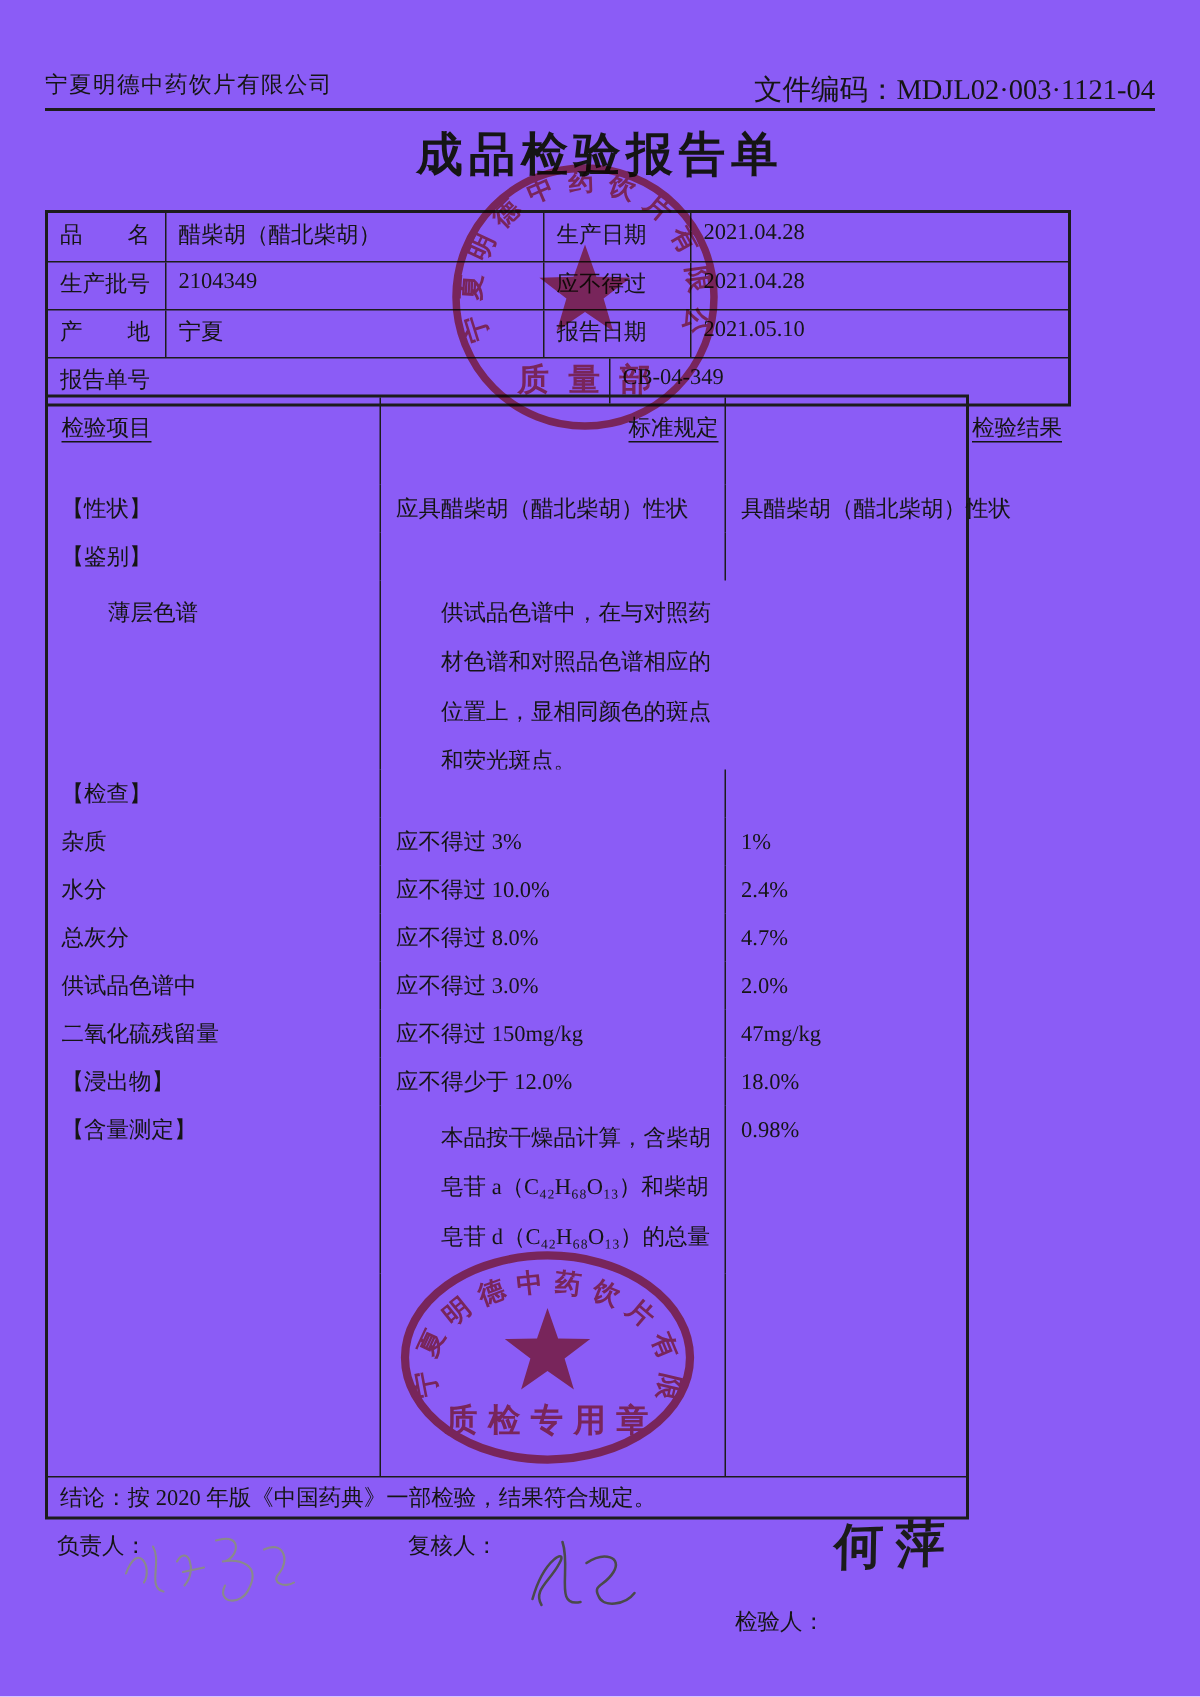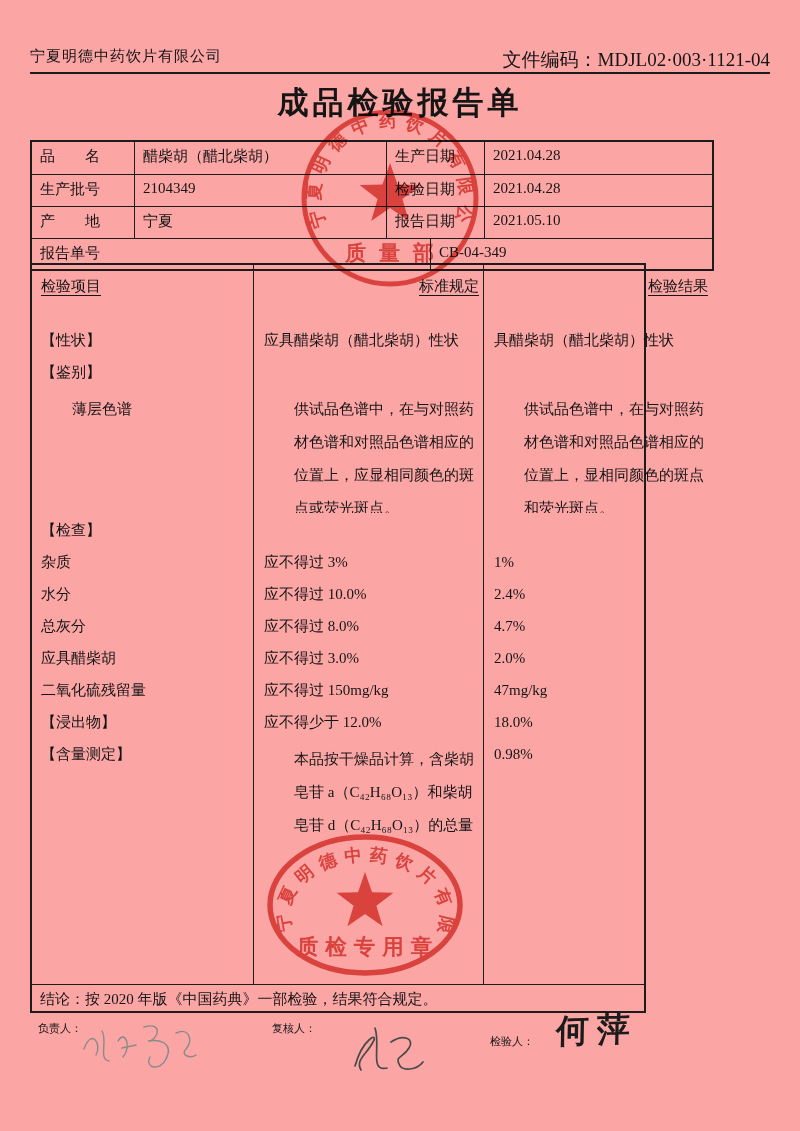--- a/index.html
+++ b/index.html
@@ -1,54 +1,54 @@
 <!DOCTYPE html>
 <html><head>
 <meta charset="utf-8">
 <style>
   * { margin:0; padding:0; box-sizing:border-box; }
   html,body { background:#ffffff; }
   .page {
     position:relative; width:800px; height:1131px; margin:0 auto;
-    background:#fca5a5; color:#151515;
+    background:#8b5cf6; color:#151515;
     font-family:"Liberation Serif","DejaVu Serif",serif;
     font-size:15px; overflow:hidden;
   }
   
   .hdr-company { position:absolute; left:30px; top:47px; font-size:15px; letter-spacing:1px; }
   .hdr-code { position:absolute; right:30px; top:47px; font-size:19px; }
   .hdr-rule { position:absolute; left:30px; top:72px; width:740px; border-top:2.2px solid #1c1c1c; }
   .doc-title { position:absolute; left:0; top:82px; width:100%; text-align:center;
     font-size:31px; font-weight:bold; letter-spacing:4px; }
   
   .info-table { position:absolute; left:30px; top:140px; width:684px; border:2px solid #1c1c1c; background:transparent; }
   .info-row { display:grid; grid-template-columns:78px 252px 98px 252px; height:32px; }
   .info-row + .info-row { border-top:1.5px solid #1c1c1c; }
   .info-row-last { display:grid; grid-template-columns:330px 350px; height:31px; border-top:1.5px solid #1c1c1c;gap:44px; }
   .ic { padding:5px 4px 0 8px; overflow:hidden; white-space:nowrap; }
-  .ic-b { border-left:1.5px solid #1c1c1c;margin-left:24px; }
+  .ic-b { border-left:1.5px solid #1c1c1c; }
   
   .result-table { position:absolute; left:30px; top:263px; width:616px; height:750px;
     border:2px solid #1c1c1c; display:flex; flex-direction:column; }
   .rrow { display:grid; grid-template-columns:221px 230px 229px; flex:0 0 auto; }
   .rrow-head { height:58px; }
   .rrow-line { height:32px; }
   .rrow-para { height:126px; }
   .rrow-assay { height:112px; }
   .rrow-spacer { height:135px; }
   .rc { padding:5px 4px 0 9px; line-height:24px; overflow:hidden; }
   .rc-mid, .rc-right { border-left:1.5px solid #1c1c1c; padding-left:10px; }
   .rc-para { line-height:33px; padding-top:6px;padding-left:40px; }
   .rc-head { text-align:right; padding-top:9px; }
   .rc-head span { text-decoration:underline; text-underline-offset:4px; }
   .rc-head-left { text-align:left; padding-left:9px; }
   .conclusion-row { border-top:1.5px solid #1c1c1c; height:27px; padding:3px 0 0 8px;
     line-height:22px; flex:0 0 auto; }
   
-  .sign-label { position:absolute; font-size:11px; }
+  .sign-label { position:absolute; font-size:15px; }
   .sig-svg { position:absolute; }
   .sig-text { position:absolute; font-size:33px; font-weight:bold;
     transform:rotate(-2deg) skewX(-3deg); letter-spacing:8px; color:#1b1b1b; }
   
   .stamp { position:absolute; mix-blend-mode:multiply; opacity:0.82; pointer-events:none; }
 </style>
 </head>
 <body>
 
 <div class="page">
@@ -61,21 +61,21 @@
   <div class="info-table">
     <div class="info-row">
       <div class="ic">品　　名</div>
       <div class="ic ic-b">醋柴胡（醋北柴胡）</div>
       <div class="ic ic-b">生产日期</div>
       <div class="ic ic-b">2021.04.28</div>
     </div>
     <div class="info-row">
       <div class="ic">生产批号</div>
       <div class="ic ic-b">2104349</div>
-      <div class="ic ic-b">检验日期</div>
+      <div class="ic ic-b">应不得过</div>
       <div class="ic ic-b">2021.04.28</div>
     </div>
     <div class="info-row">
       <div class="ic">产　　地</div>
       <div class="ic ic-b">宁夏</div>
       <div class="ic ic-b">报告日期</div>
       <div class="ic ic-b">2021.05.10</div>
     </div>
     <div class="info-row-last">
       <div class="ic">报告单号</div>
@@ -95,21 +95,20 @@
       <div class="rc rc-mid">应具醋柴胡（醋北柴胡）性状</div>
       <div class="rc rc-right">具醋柴胡（醋北柴胡）性状</div>
     </div>
     <div class="rrow rrow-line">
       <div class="rc">【鉴别】</div>
       <div class="rc rc-mid"></div>
       <div class="rc rc-right"></div>
     </div>
     <div class="rrow rrow-para">
       <div class="rc rc-para">薄层色谱</div>
-      <div class="rc rc-mid rc-para">供试品色谱中，在与对照药材色谱和对照品色谱相应的位置上，应显相同颜色的斑点或荧光斑点。</div>
       <div class="rc rc-right rc-para">供试品色谱中，在与对照药材色谱和对照品色谱相应的位置上，显相同颜色的斑点和荧光斑点。</div>
     </div>
     <div class="rrow rrow-line">
       <div class="rc">【检查】</div>
       <div class="rc rc-mid"></div>
       <div class="rc rc-right"></div>
     </div>
     <div class="rrow rrow-line">
       <div class="rc">杂质</div>
       <div class="rc rc-mid">应不得过 3%</div>
@@ -119,21 +118,21 @@
       <div class="rc">水分</div>
       <div class="rc rc-mid">应不得过 10.0%</div>
       <div class="rc rc-right">2.4%</div>
     </div>
     <div class="rrow rrow-line">
       <div class="rc">总灰分</div>
       <div class="rc rc-mid">应不得过 8.0%</div>
       <div class="rc rc-right">4.7%</div>
     </div>
     <div class="rrow rrow-line">
-      <div class="rc">应具醋柴胡</div>
+      <div class="rc">供试品色谱中</div>
       <div class="rc rc-mid">应不得过 3.0%</div>
       <div class="rc rc-right">2.0%</div>
     </div>
     <div class="rrow rrow-line">
       <div class="rc">二氧化硫残留量</div>
       <div class="rc rc-mid">应不得过 150mg/kg</div>
       <div class="rc rc-right">47mg/kg</div>
     </div>
     <div class="rrow rrow-line">
       <div class="rc">【浸出物】</div>
@@ -148,21 +147,21 @@
     <div class="rrow rrow-spacer">
       <div class="rc"></div>
       <div class="rc rc-mid"></div>
       <div class="rc rc-right"></div>
     </div>
     <div class="conclusion-row">结论：按 2020 年版《中国药典》一部检验，结果符合规定。</div>
   </div>
 
   <div class="sign-label" style="left:38px; top:1021px;">负责人：</div>
   <div class="sign-label" style="left:272px; top:1021px;text-align:right;">复核人：</div>
-  <div class="sign-label" style="left:490px; top:1034px;text-align:right;">检验人：</div>
+  <div class="sign-label" style="left:490px; top:1072px;text-align:right;">检验人：</div>
 
   <svg class="sig-svg" style="left:78px; top:1015px;" width="130" height="60" viewBox="0 0 130 60">
     <g fill="none" stroke="#8a8a8a" stroke-width="1.4" stroke-linecap="round">
       <path d="M6,34 C14,12 24,30 18,40 M24,16 C30,26 20,44 31,46"></path>
       <path d="M40,26 C47,14 54,32 45,42 M44,33 L58,30"></path>
       <path d="M66,12 C86,6 80,26 70,26 C82,24 96,28 88,44 C83,56 66,54 72,42"></path>
       <path d="M98,18 C110,12 116,24 108,34 C102,40 112,44 118,40"></path>
     </g>
   </svg>
 

